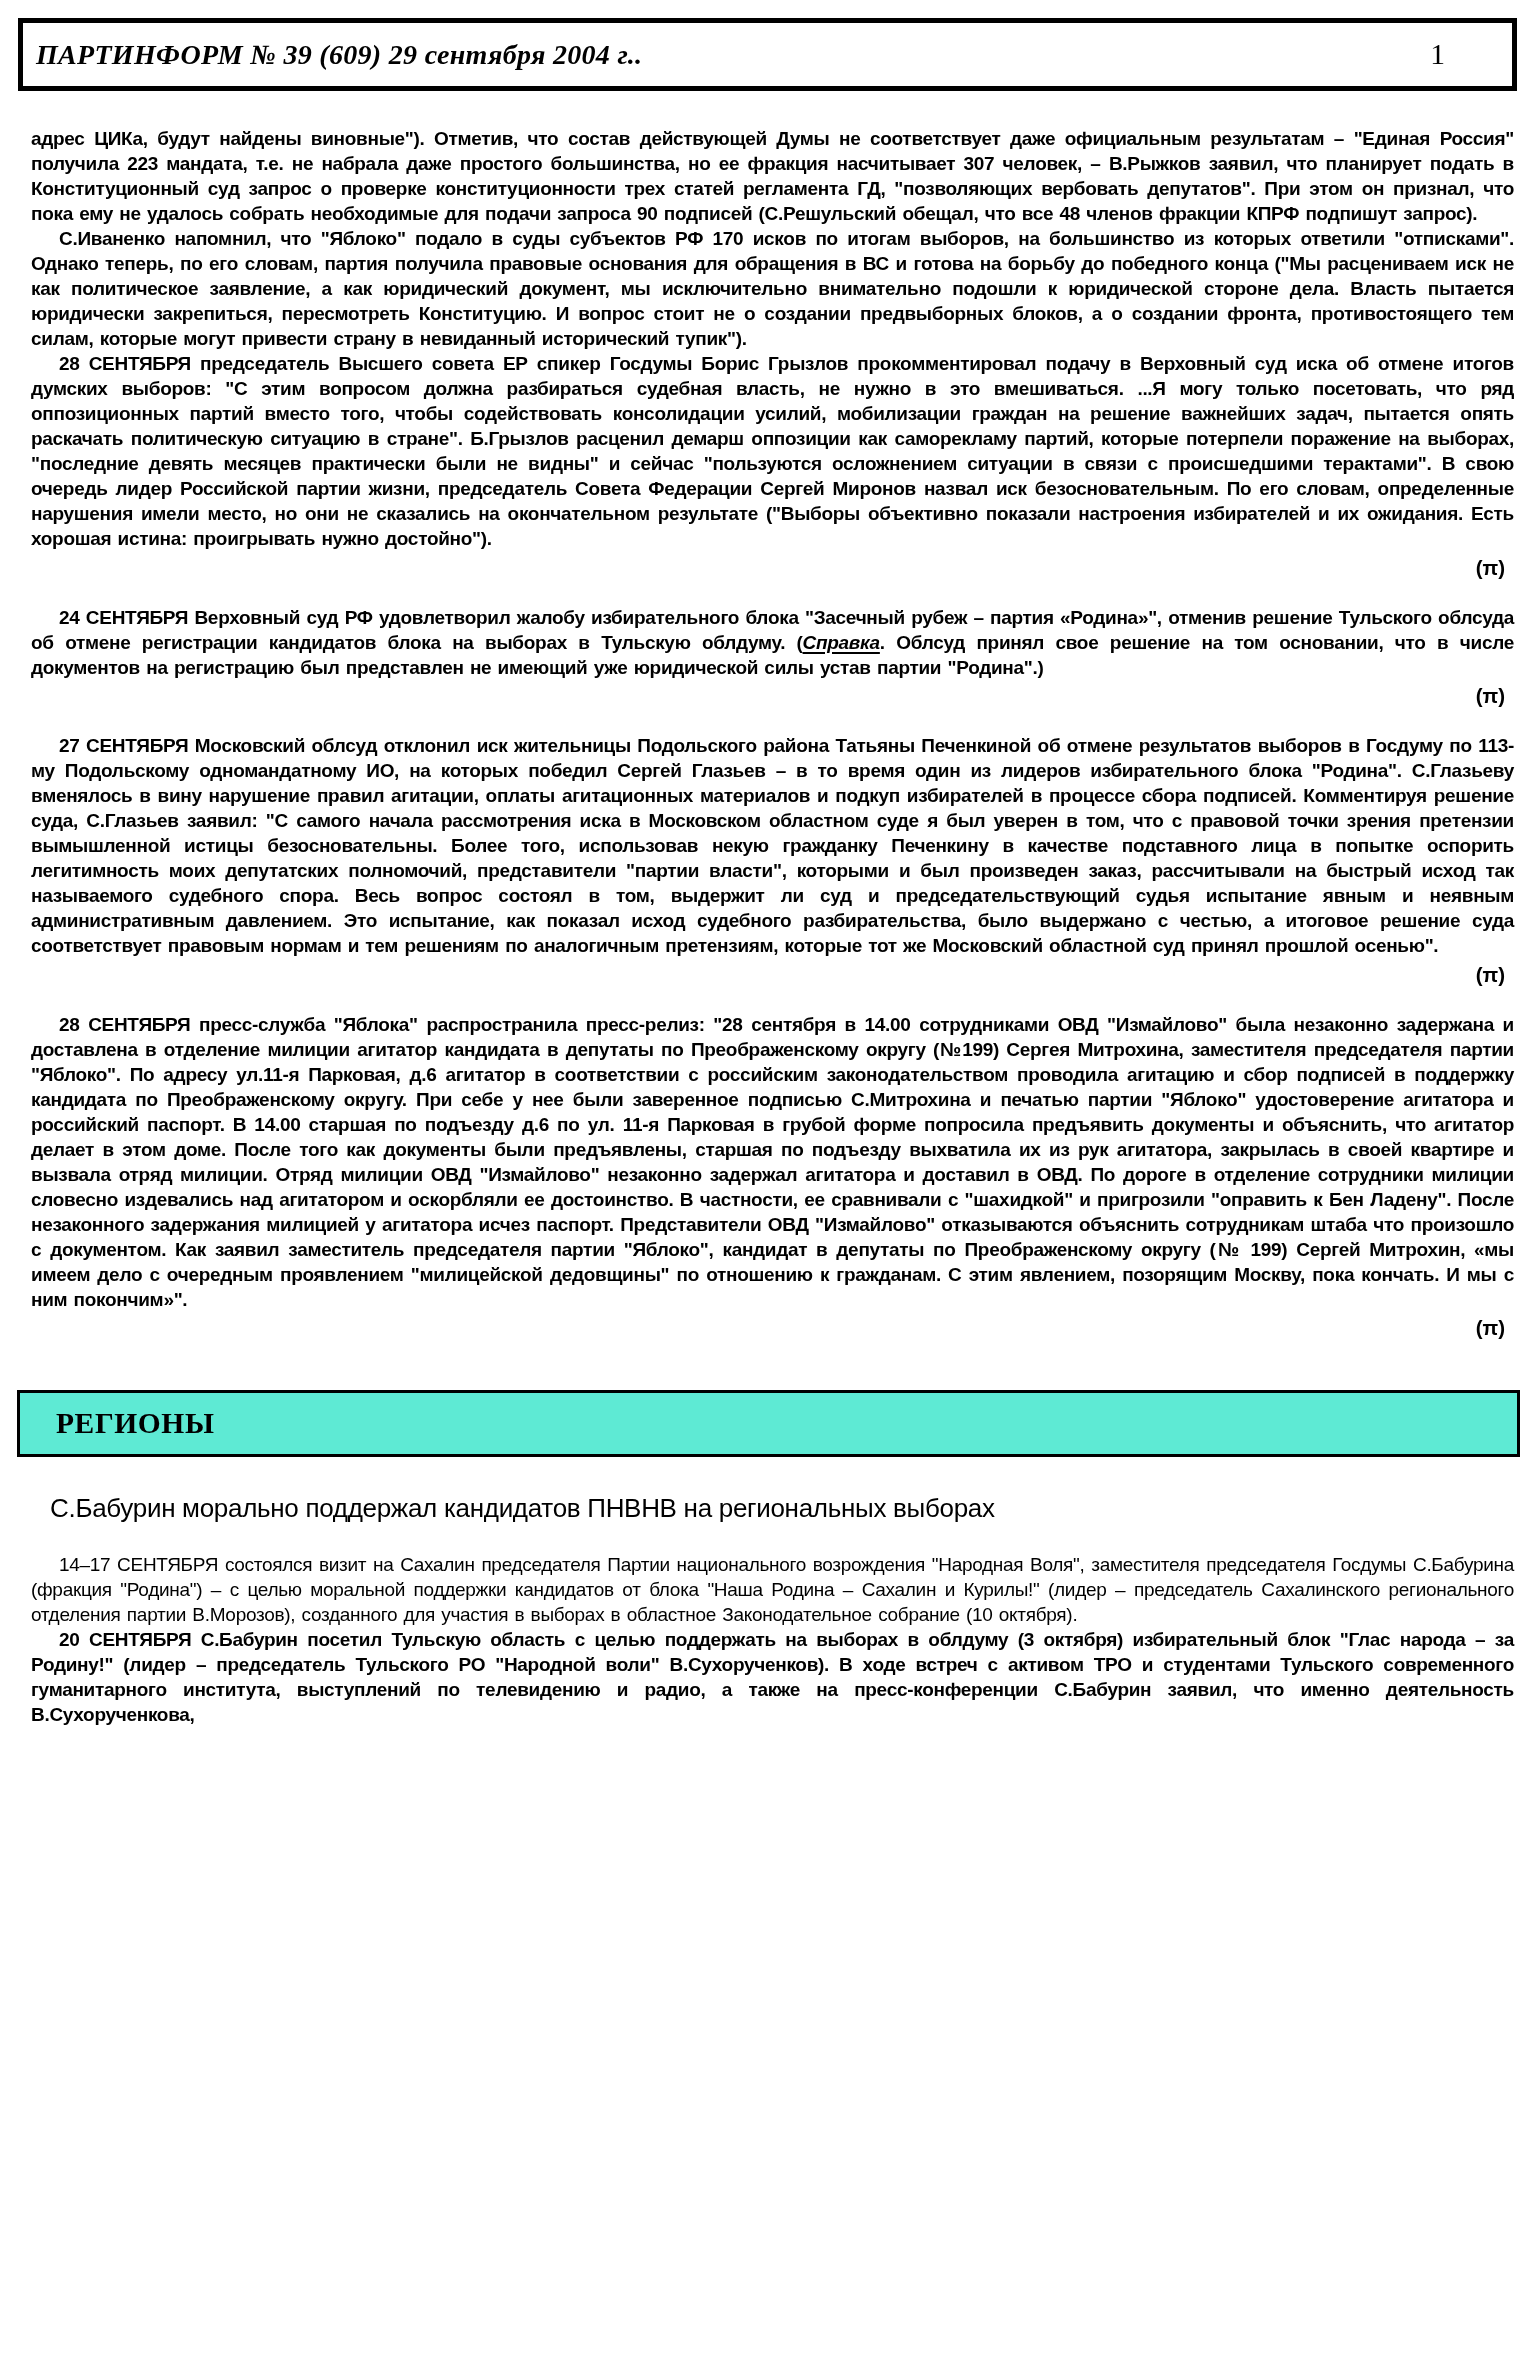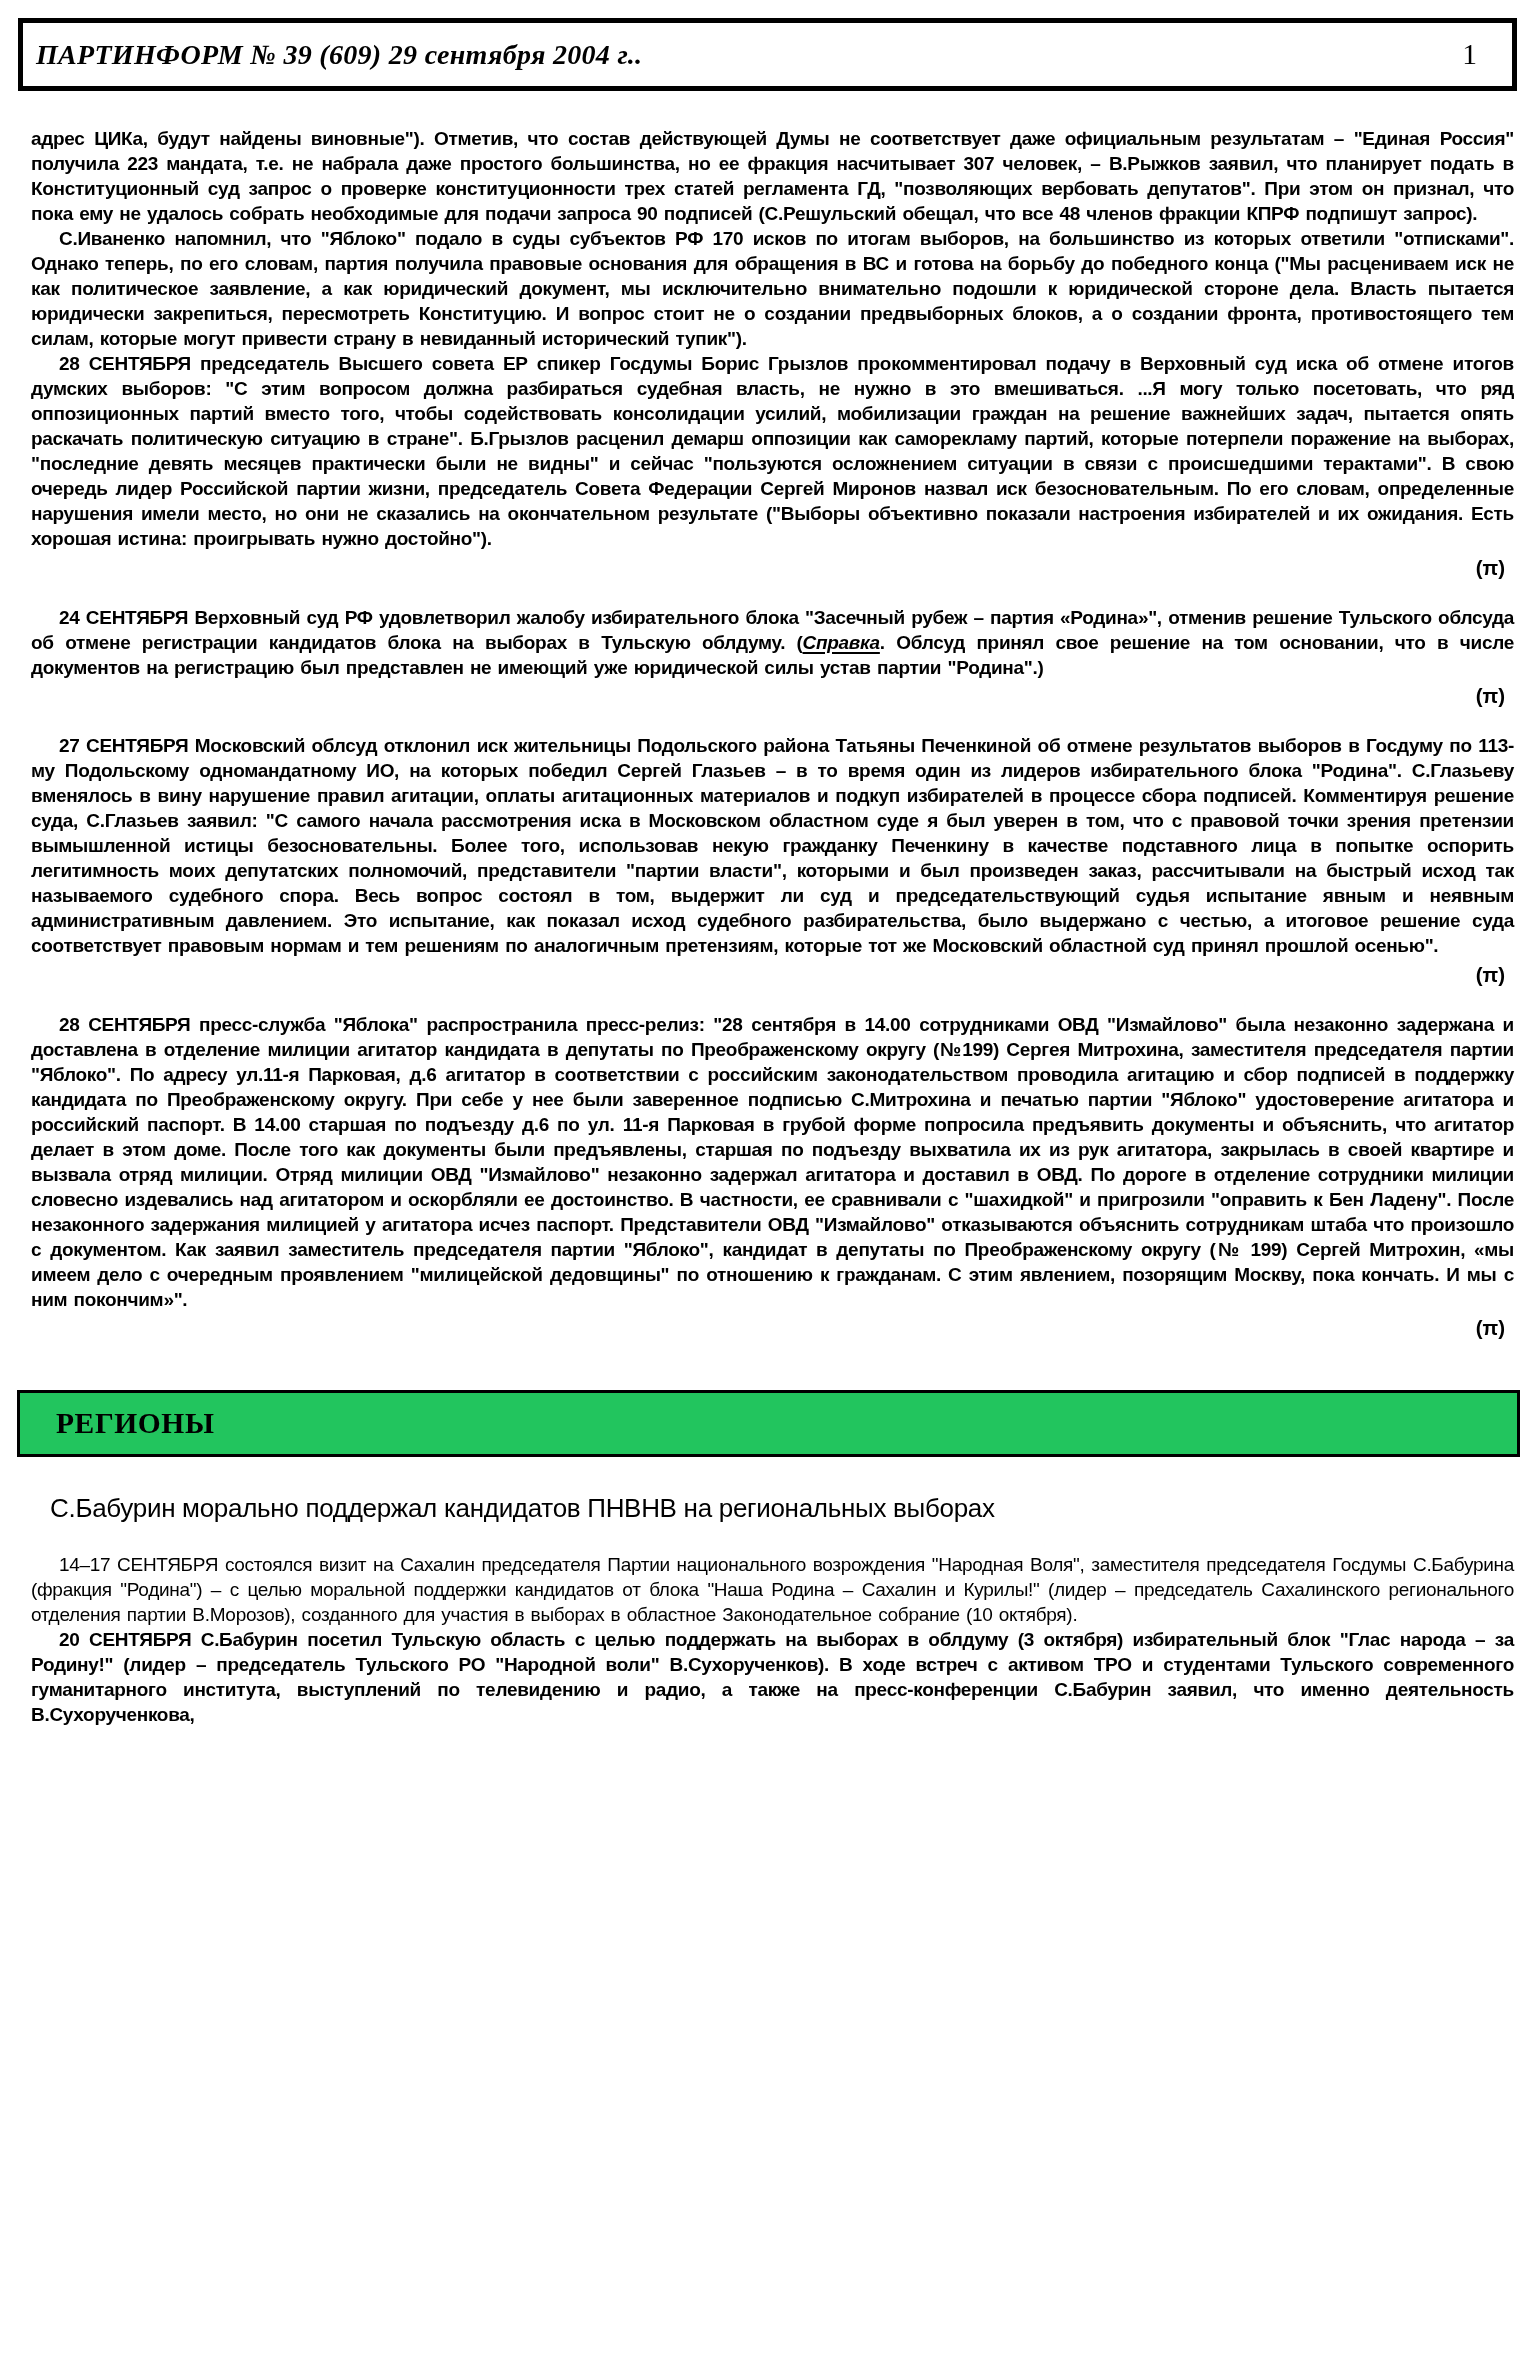--- a/index.html
+++ b/index.html
@@ -22,21 +22,21 @@
     left: 18px;
     top: 18px;
     width: 1499px;
     height: 73px;
     border: 5.8px solid #000000;
     box-sizing: border-box;
     background: #ffffff;
     display: flex;
     align-items: center;
     justify-content: space-between;
-    padding: 0 35px 0 13px;
+    padding: 0 67px 0 13px;
   }
   .header-title {
     font-family: "Liberation Serif", serif;
     font-style: italic;
     font-weight: bold;
     font-size: 28px;
     letter-spacing: 0.3px;
     white-space: nowrap;
   }
   .header-page {
@@ -76,21 +76,21 @@
     font-weight: bold;
     padding-right: 9px;
     margin: 2.6px 0 24px 0;
   }
   
   .section-box {
     margin: 49px 0 0 -14px;
     width: 1503px;
     box-sizing: border-box;
     border: 3.2px solid #000000;
-    background: #22c55e;
+    background: #5eead4;
     height: 67px;
     display: flex;
     align-items: center;
     padding-left: 36px;
   }
   .section-box-label {
     font-family: "Liberation Serif", serif;
     font-weight: bold;
     font-size: 29.5px;
     letter-spacing: 0.6px;

